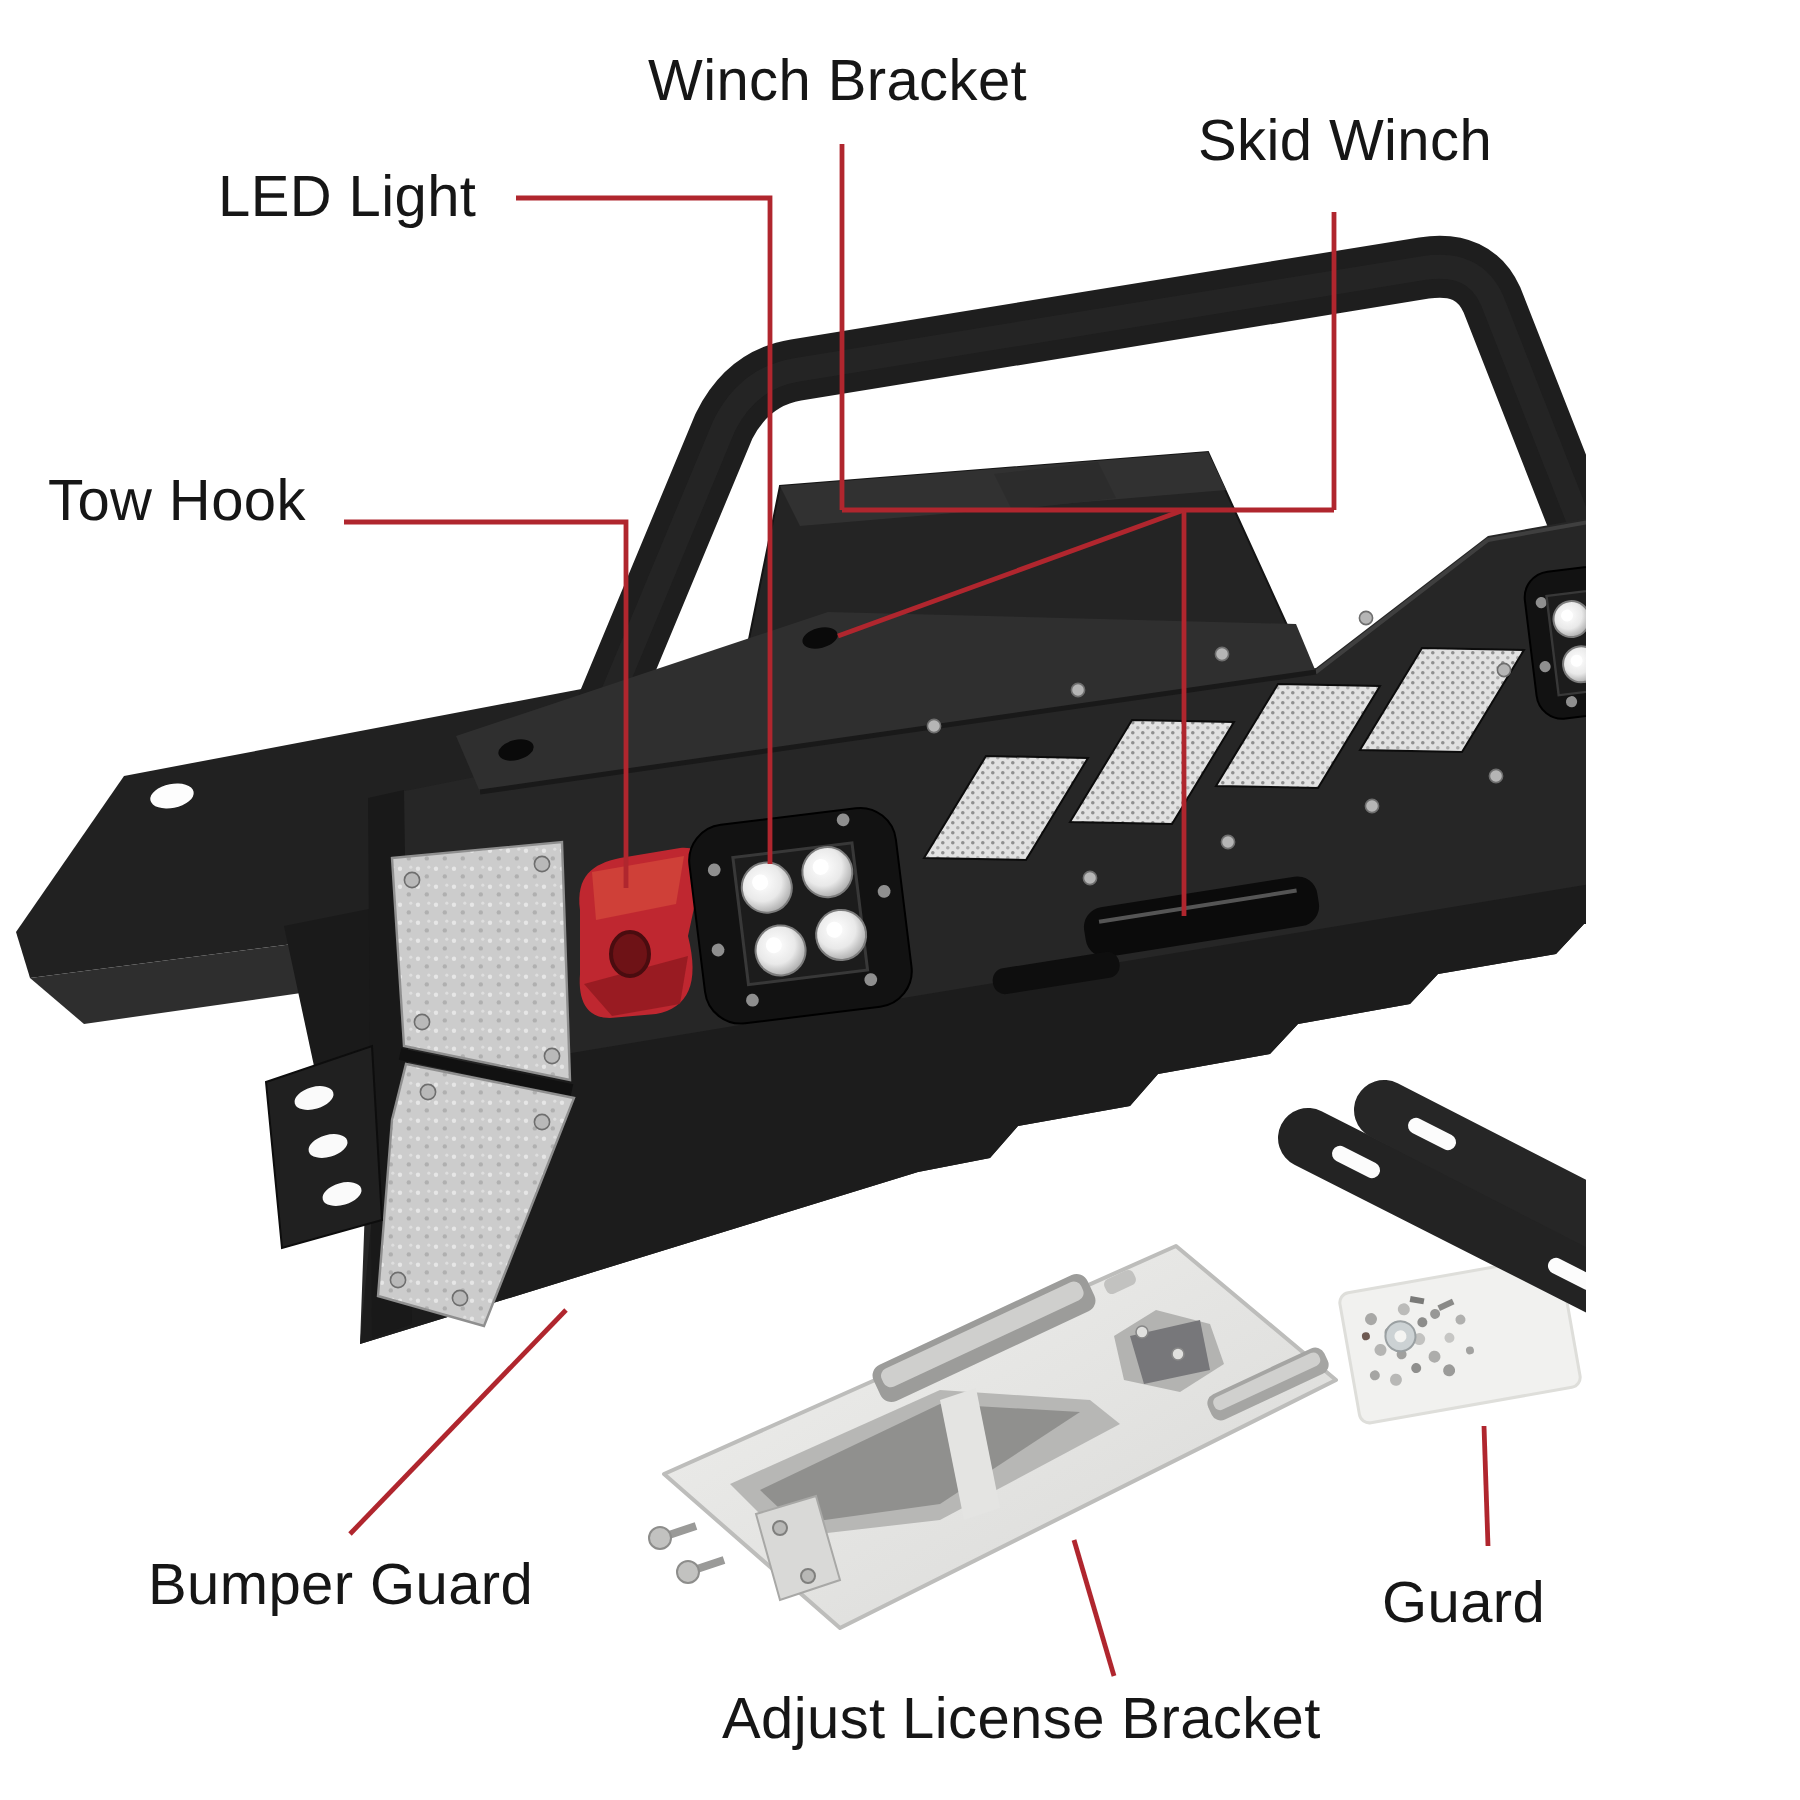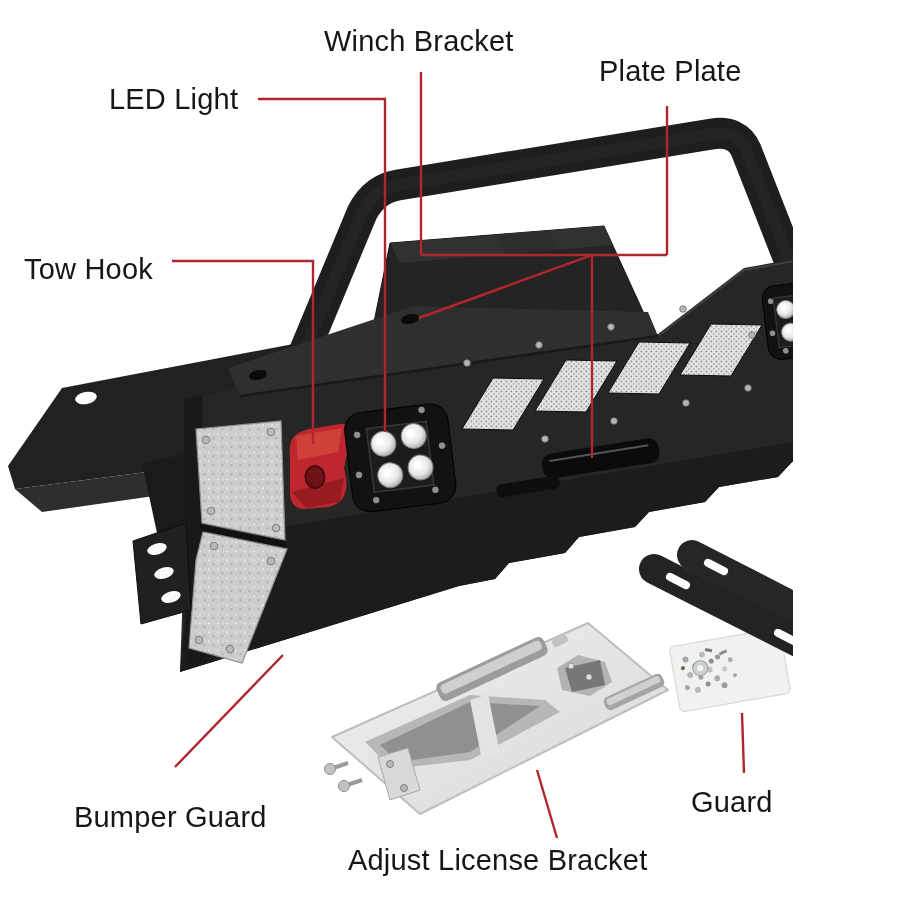--- a/index.html
+++ b/index.html
@@ -263,20 +263,20 @@
     <path d="M421,72 L421,255 M667,106 L667,255 M421,255 L667,255"></path>
     <path d="M592,255 L592,458"></path>
     <path d="M592,255 L419,318"></path>
     <path d="M175,767 L283,655"></path>
     <path d="M557,838 L537,770"></path>
     <path d="M742,713 L744,773"></path>
   </g>
 </svg>
 
 <div class="callout" style="left:324px;top:26px;">Winch Bracket</div>
-<div class="callout" style="left:599px;top:56px;">Plate Plate</div>
+<div class="callout" style="left:599px;top:56px;">Skid Winch</div>
 <div class="callout" style="left:109px;top:84px;text-align:right;">LED Light</div>
-<div class="callout" style="left:24px;top:254px;text-align:right;">Tow Hook</div>
-<div class="callout" style="left:74px;top:802px;">Bumper Guard</div>
-<div class="callout" style="left:348px;top:845px;text-align:center;">Adjust License Bracket</div>
+<div class="callout" style="left:24px;top:236px;text-align:right;">Tow Hook</div>
+<div class="callout" style="left:74px;top:778px;">Bumper Guard</div>
+<div class="callout" style="left:361px;top:845px;text-align:center;">Adjust License Bracket</div>
 <div class="callout" style="left:691px;top:787px;">Guard</div>
 
 </div>
 
 </body></html>

